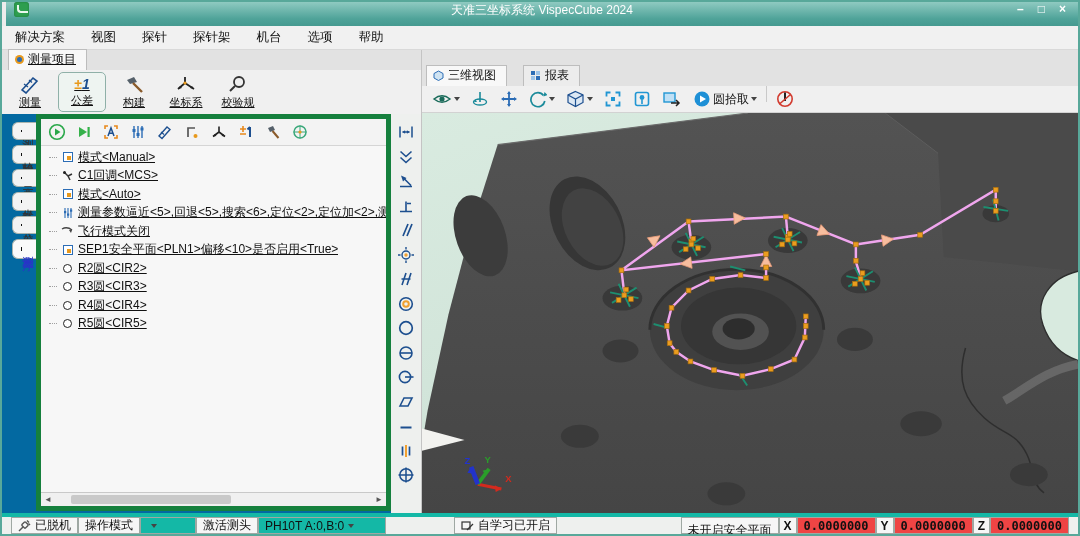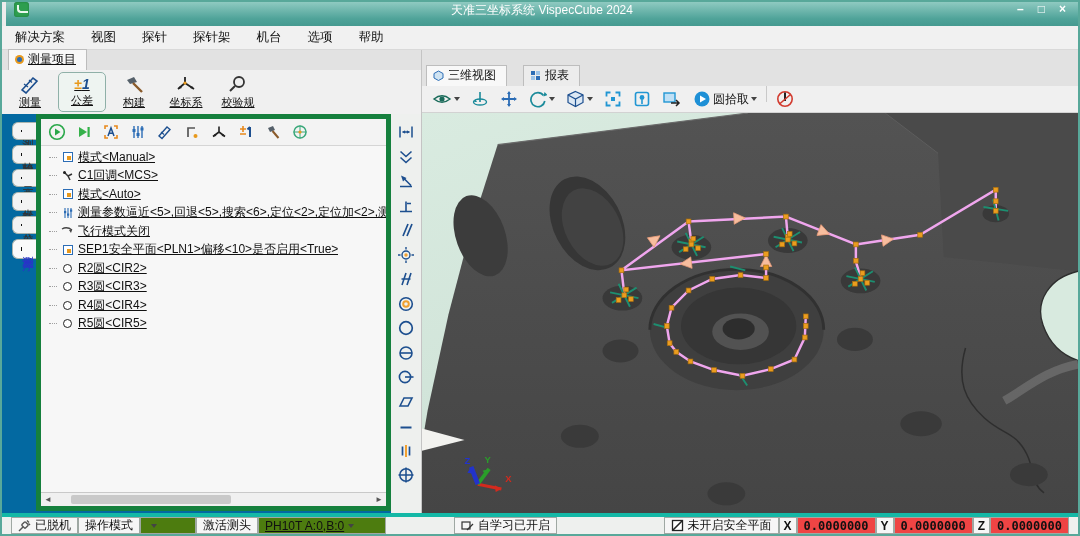--- a/index.html
+++ b/index.html
@@ -89,24 +89,24 @@
 .vsep { width:1px; height:16px; background:#c9c9c9; }
 .pick-label { font-size:12px; }
 .viewport { flex:1; position:relative; min-height:0; }
 .viewport svg { position:absolute; inset:0; }
 
 
 .statusbar { position:absolute; left:0; right:0; bottom:0; height:21px; background:#eef0ee;
   border-top:4px solid #14b8a6; display:flex; align-items:center; padding:0 9px; font-size:12px; }
 .sbox { height:17px; border:1px solid #9fa8a3; background:#f6f6f6; display:flex; align-items:center;
   gap:4px; padding:0 6px; white-space:nowrap; }
-.scombo { background:#4d7c0f; min-width:46px; justify-content:flex-start;text-decoration:underline; }
+.scombo { background:#14b8a6; min-width:46px; justify-content:flex-start; }
 .coord-label { font-weight:bold; padding:0 4px; }
 .coord-val { font-family:"DejaVu Sans Mono", monospace; font-weight:bold; min-width:66px; background:#ef4444; }
-.ml-auto { margin-left:auto; }
+.ml-auto { margin-left:auto;flex-direction:column; }
 </style>
 </head>
 <body>
 
 <div class="app">
 
   <div class="titlebar">
     <div class="logo"></div>
     <div class="title-text">天准三坐标系统 VispecCube 2024</div>
     <div class="winbtns">

